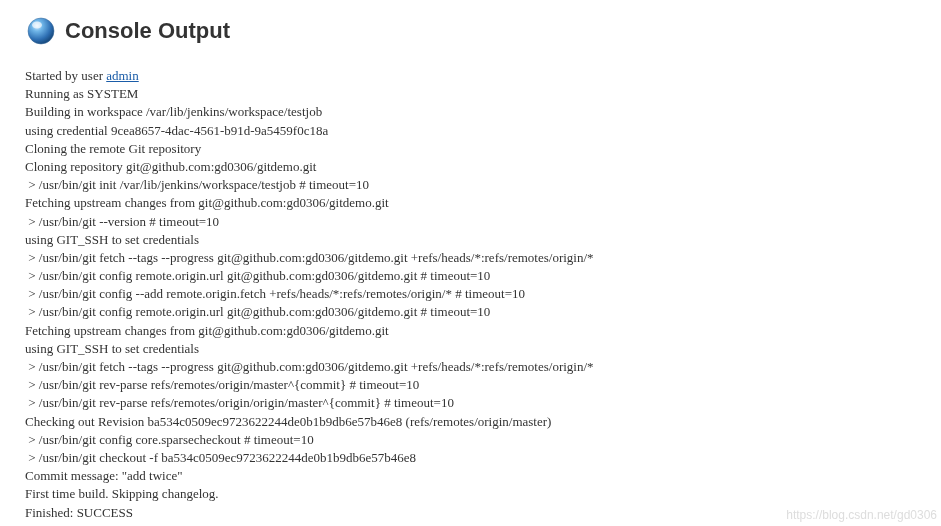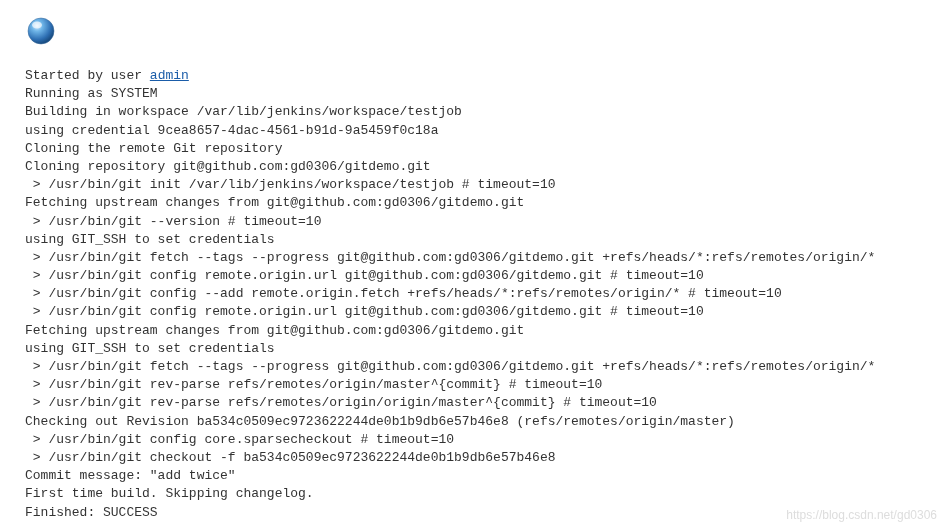--- a/index.html
+++ b/index.html
@@ -23,21 +23,21 @@
     .orb-icon {
       width: 32px;
       height: 32px;
     }
     .title {
       font-size: 22px;
       font-weight: bold;
       color: #333;
     }
     .console {
-      font-family: Liberation Mono, monospace;
+      font-family: Liberation Serif, serif;
       font-size: 13px;
       line-height: 1.4;
       color: #333;
       white-space: pre;
     }
     .console a {
       color: #1a5ca8;
       text-decoration: underline;
     }
     .watermark {
@@ -60,20 +60,21 @@
           <stop offset="0%" stop-color="#d9eeff"></stop>
           <stop offset="30%" stop-color="#6fb5e8"></stop>
           <stop offset="75%" stop-color="#2e6fb3"></stop>
           <stop offset="100%" stop-color="#1a4d82"></stop>
         </radialGradient>
       </defs>
       <circle cx="16" cy="16" r="13" fill="url(#orbG)" stroke="#3a6a9a" stroke-width="0.5"></circle>
       <ellipse cx="12" cy="10" rx="5" ry="3.5" fill="rgba(255,255,255,0.65)"></ellipse>
     </svg>
   </span>
+  <h1 class="title">Console Output</h1>
 </div>
 
 <pre class="console"><span><span>Started by user </span><a href="#">admin</a></span>
 <span>Running as SYSTEM</span>
 <span>Building in workspace /var/lib/jenkins/workspace/testjob</span>
 <span>using credential 9cea8657-4dac-4561-b91d-9a5459f0c18a</span>
 <span>Cloning the remote Git repository</span>
 <span>Cloning repository git@github.com:gd0306/gitdemo.git</span>
 <span> &gt; /usr/bin/git init /var/lib/jenkins/workspace/testjob # timeout=10</span>
 <span>Fetching upstream changes from git@github.com:gd0306/gitdemo.git</span>

